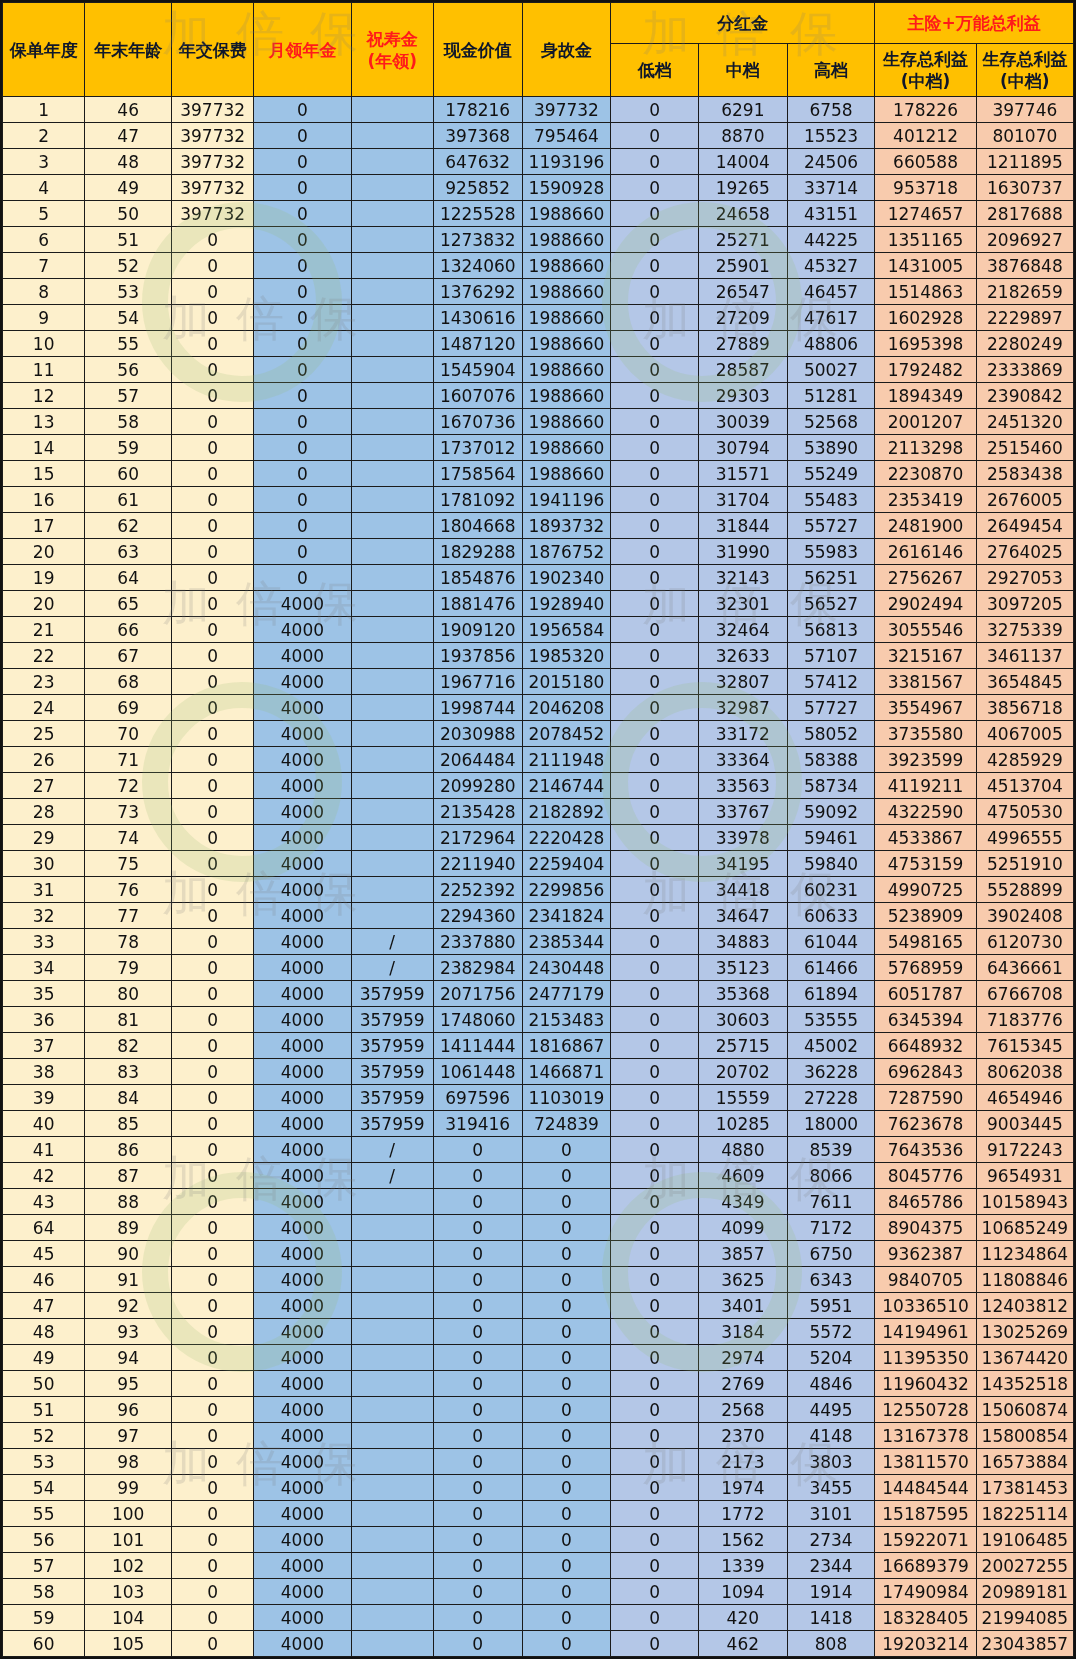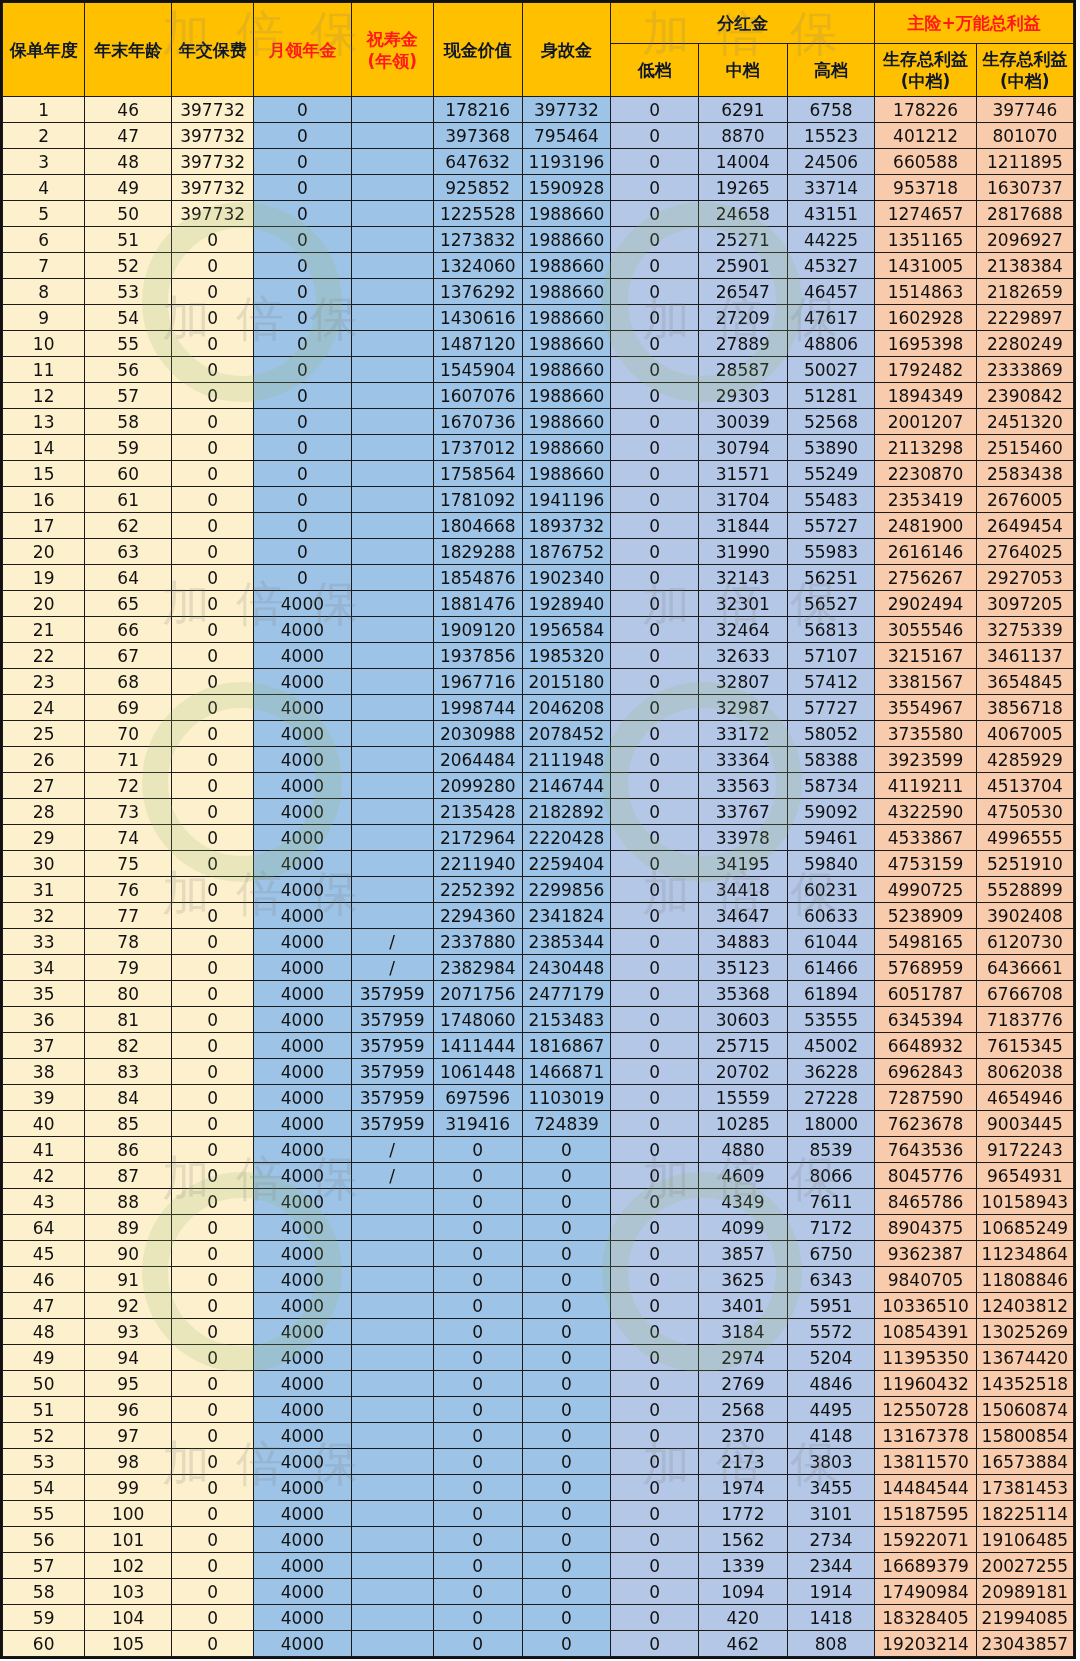--- a/index.html
+++ b/index.html
@@ -158,21 +158,21 @@
           <td class="c-age">52</td>
           <td class="c-prem">0</td>
           <td class="c-monthly">0</td>
           <td class="c-bless"></td>
           <td class="c-cash">1324060</td>
           <td class="c-death">1988660</td>
           <td class="c-low">0</td>
           <td class="c-mid">25901</td>
           <td class="c-high">45327</td>
           <td class="c-surv1">1431005</td>
-          <td class="c-surv2">2138384</td>
+          <td class="c-surv2">3876848</td>
         </tr>
         <tr>
           <td class="c-year">8</td>
           <td class="c-age">53</td>
           <td class="c-prem">0</td>
           <td class="c-monthly">0</td>
           <td class="c-bless"></td>
           <td class="c-cash">1376292</td>
           <td class="c-death">1988660</td>
           <td class="c-low">0</td>
@@ -731,21 +731,21 @@
           <td class="c-year">48</td>
           <td class="c-age">93</td>
           <td class="c-prem">0</td>
           <td class="c-monthly">4000</td>
           <td class="c-bless"></td>
           <td class="c-cash">0</td>
           <td class="c-death">0</td>
           <td class="c-low">0</td>
           <td class="c-mid">3184</td>
           <td class="c-high">5572</td>
-          <td class="c-surv1">10854391</td>
+          <td class="c-surv1">14194961</td>
           <td class="c-surv2">13025269</td>
         </tr>
         <tr>
           <td class="c-year">49</td>
           <td class="c-age">94</td>
           <td class="c-prem">0</td>
           <td class="c-monthly">4000</td>
           <td class="c-bless"></td>
           <td class="c-cash">0</td>
           <td class="c-death">0</td>

